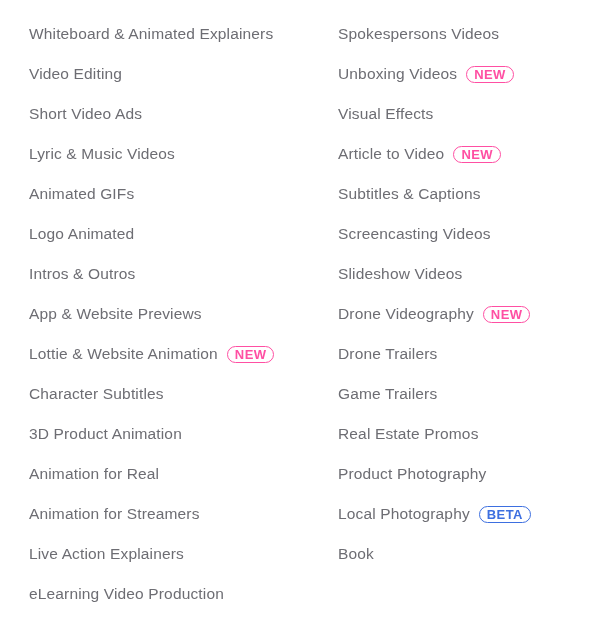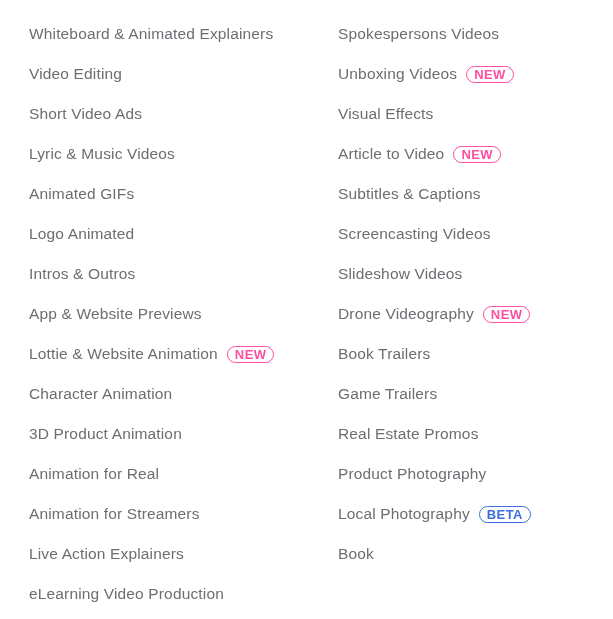--- a/index.html
+++ b/index.html
@@ -119,21 +119,21 @@
           <span class="menu-item-label">Intros &amp; Outros</span>
         </a>
         <a class="menu-item">
           <span class="menu-item-label">App &amp; Website Previews</span>
         </a>
         <a class="menu-item">
           <span class="menu-item-label">Lottie &amp; Website Animation</span>
           <span class="badge badge-new">NEW</span>
         </a>
         <a class="menu-item">
-          <span class="menu-item-label">Character Animation</span>
+          <span class="menu-item-label">Character Subtitles</span>
         </a>
         <a class="menu-item">
           <span class="menu-item-label">3D Product Animation</span>
         </a>
         <a class="menu-item">
           <span class="menu-item-label">Animation for Real</span>
         </a>
         <a class="menu-item">
           <span class="menu-item-label">Animation for Streamers</span>
         </a>
@@ -166,21 +166,21 @@
           <span class="menu-item-label">Screencasting Videos</span>
         </a>
         <a class="menu-item">
           <span class="menu-item-label">Slideshow Videos</span>
         </a>
         <a class="menu-item">
           <span class="menu-item-label">Drone Videography</span>
           <span class="badge badge-new">NEW</span>
         </a>
         <a class="menu-item">
-          <span class="menu-item-label">Book Trailers</span>
+          <span class="menu-item-label">Drone Trailers</span>
         </a>
         <a class="menu-item">
           <span class="menu-item-label">Game Trailers</span>
         </a>
         <a class="menu-item">
           <span class="menu-item-label">Real Estate Promos</span>
         </a>
         <a class="menu-item">
           <span class="menu-item-label">Product Photography</span>
         </a>

